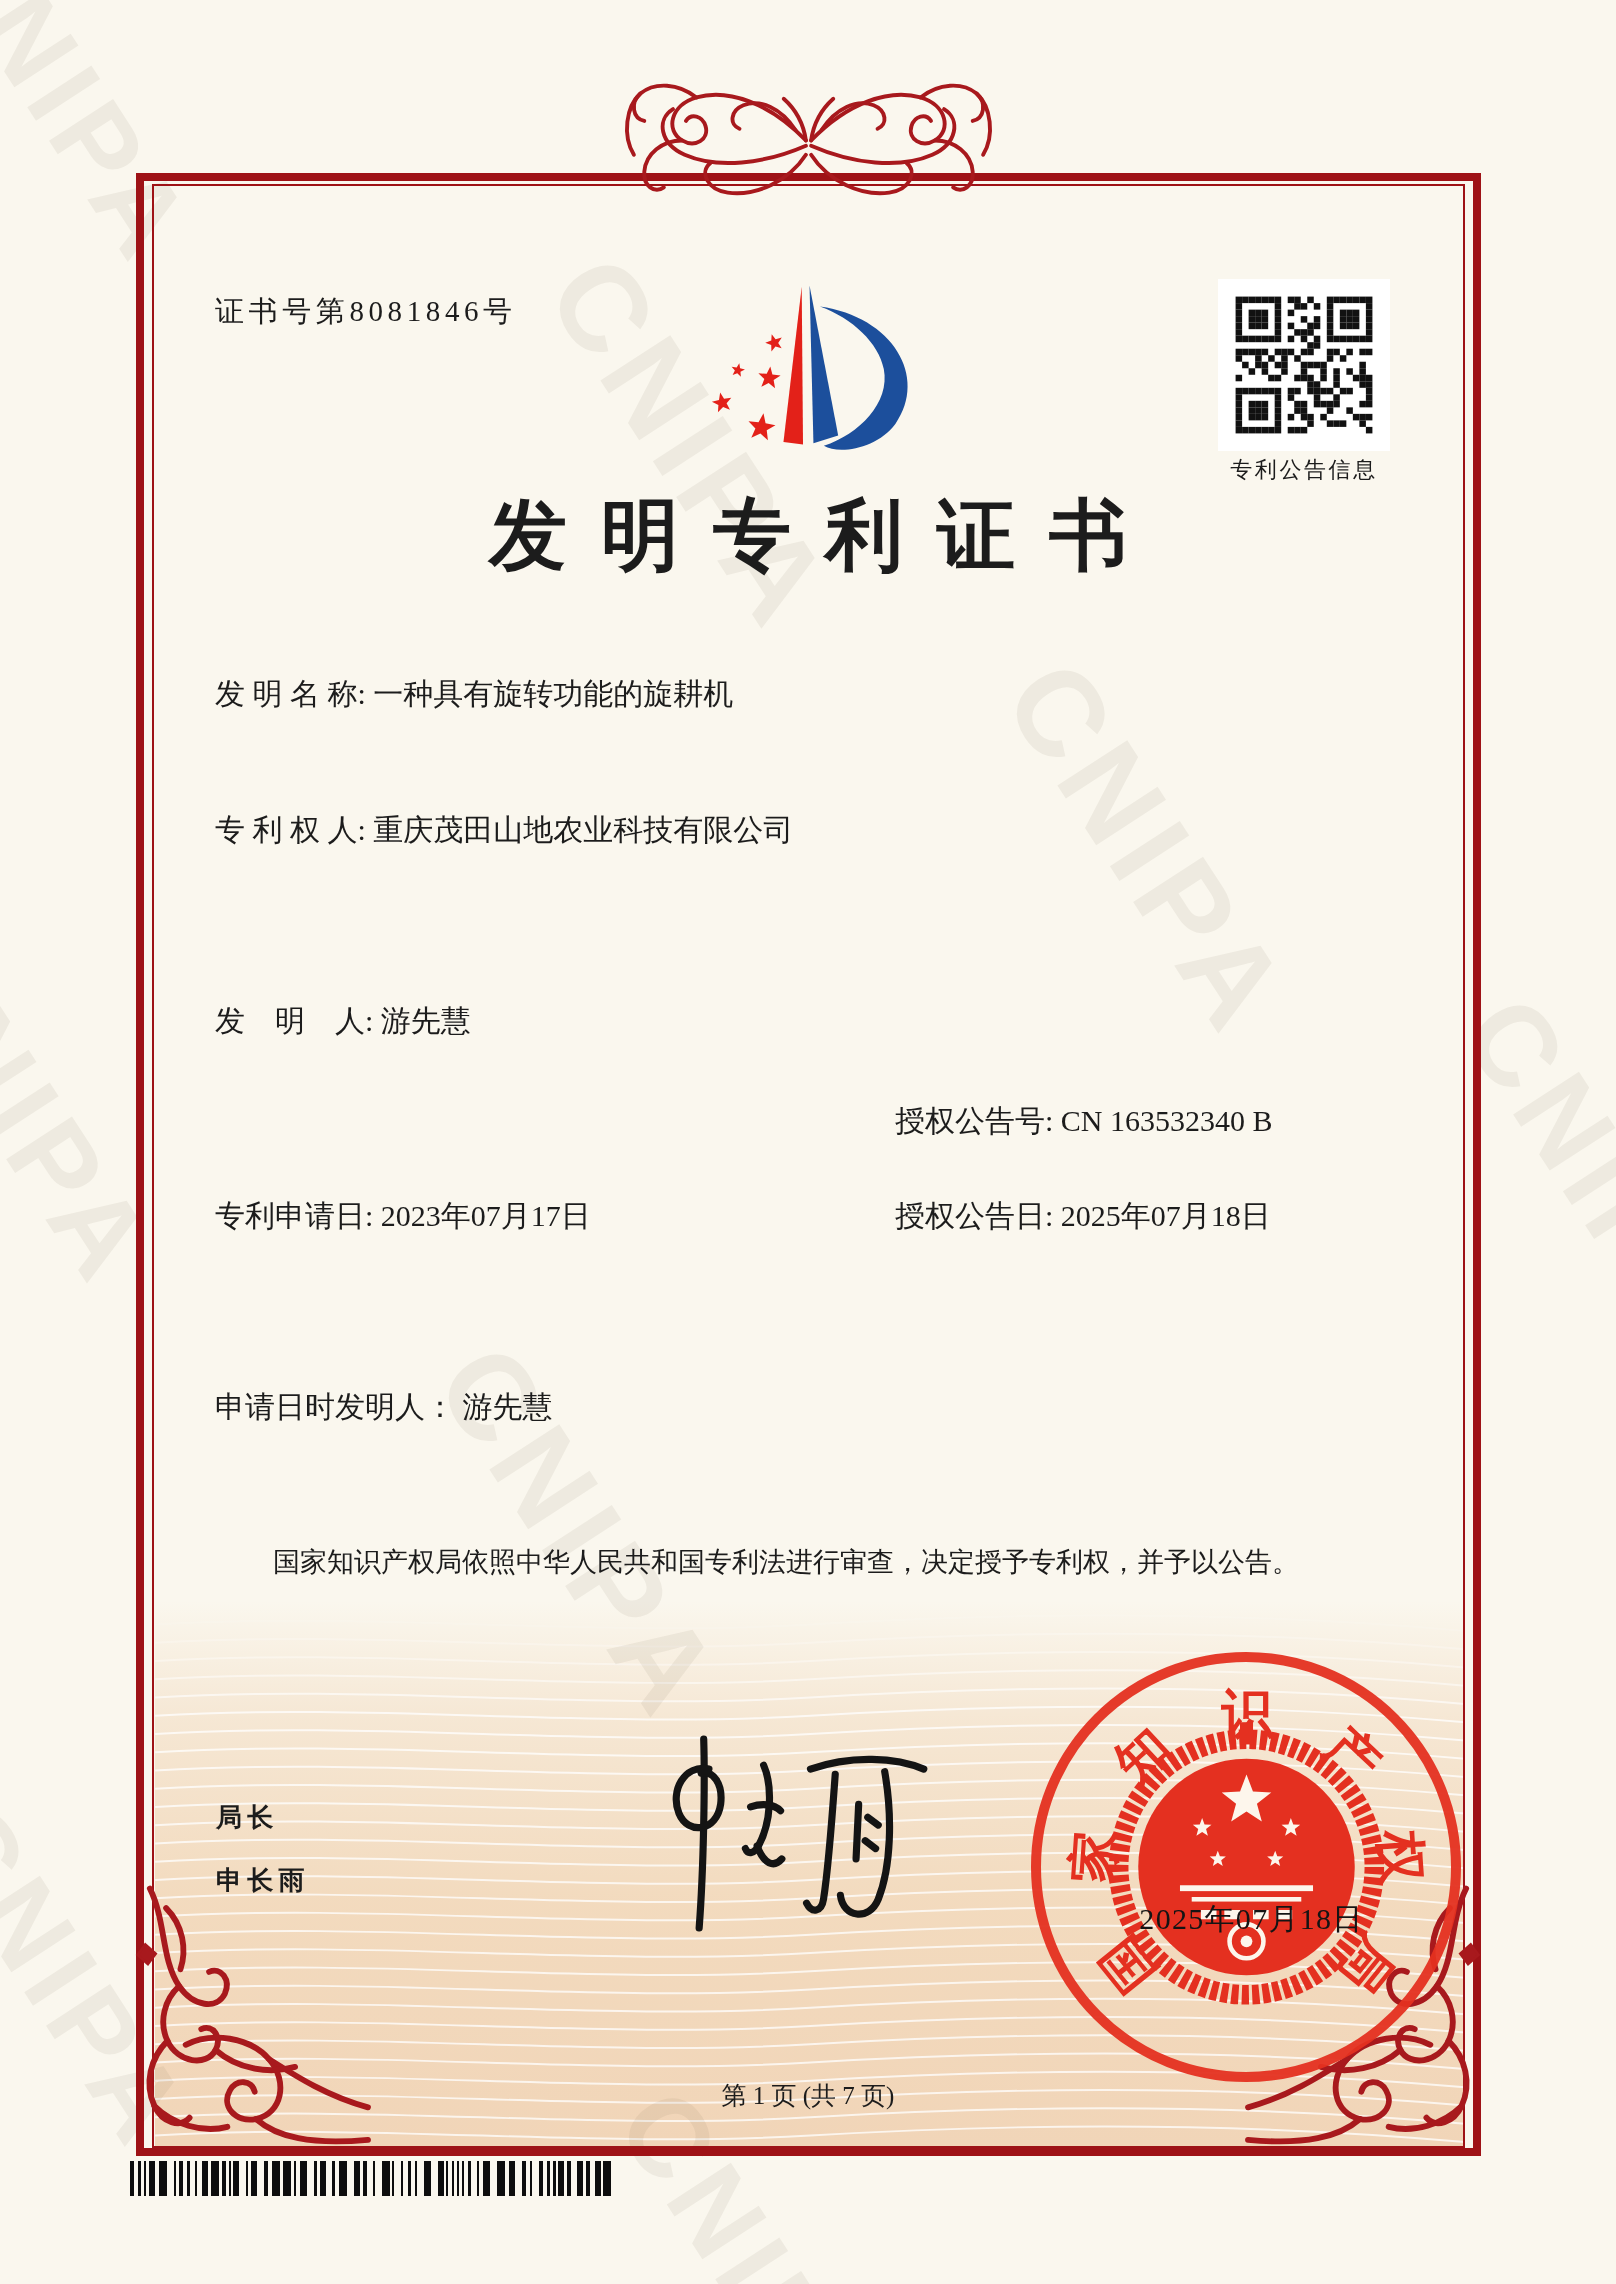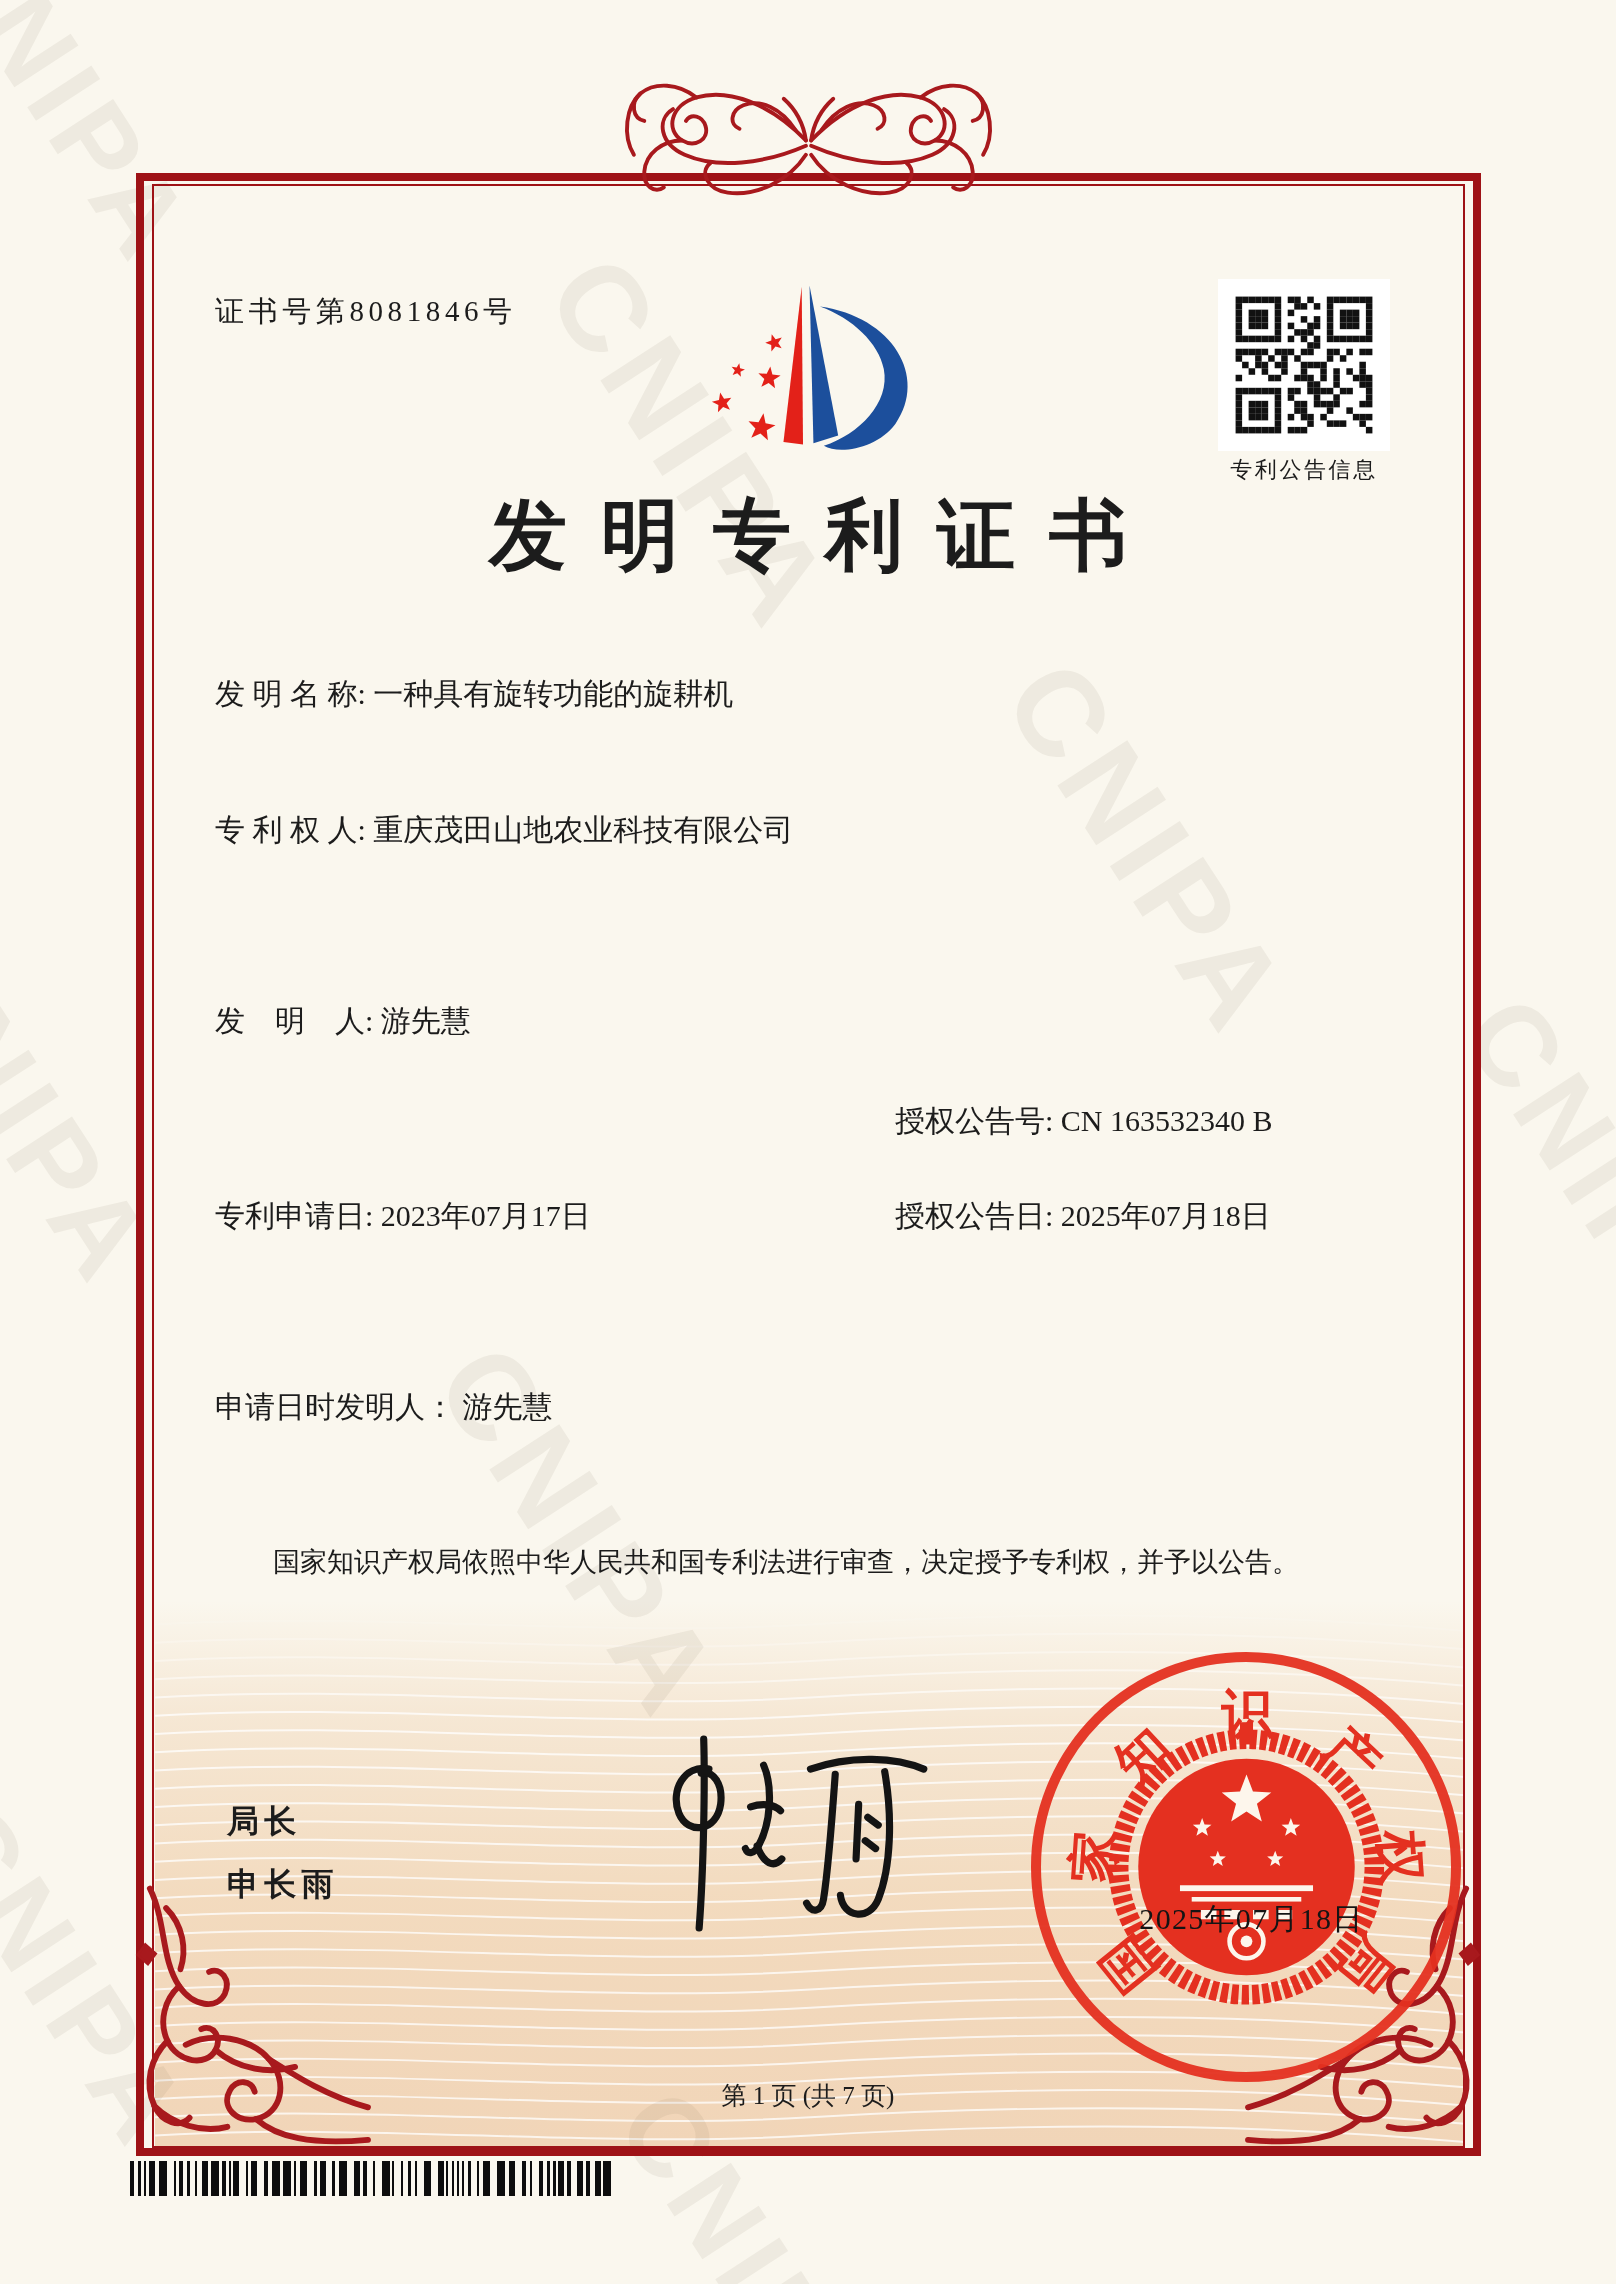--- a/index.html
+++ b/index.html
@@ -34,21 +34,21 @@
     font-size:22px; letter-spacing:2.6px; z-index:4;}
   .doc-title{position:absolute; left:0; top:484px; width:1616px; text-align:center;
     font-size:78px; font-weight:700; letter-spacing:34px; text-indent:34px; z-index:4;}
   
   .field{position:absolute; font-size:30px; z-index:4; white-space:pre;}
   .field .lab{white-space:pre;}
   .field .val{white-space:pre;margin-top:18px;}
   
   .statement-line{position:absolute; left:216px; width:1197px; font-size:27px; z-index:4; white-space:pre;}
   
-  .director{position:absolute; left:227px; font-size:32px; font-weight:700;
+  .director{position:absolute; left:216px; font-size:26px; font-weight:700;
     font-family:"Liberation Sans","DejaVu Sans",sans-serif; letter-spacing:5.2px; z-index:4;}
   .signature{position:absolute; left:636px; top:1731px; z-index:5;}
   
   .seal{position:absolute; left:1031px; top:1652px; width:430px; height:430px;
     border:10.4px solid #e43020; border-radius:50%; box-sizing:border-box;
     z-index:5; opacity:.95;}
   .seal-ring{position:absolute; left:1247px; top:1867px; width:0; height:0; z-index:6;}
   .seal-ring span{position:absolute; left:-27px; top:-27px; width:55px; height:55px;
     font-size:52px; font-weight:700; color:#e43020; text-align:center; line-height:55px;}
   .seal-emblem{position:absolute; left:1103px; top:1717px; z-index:6;}

